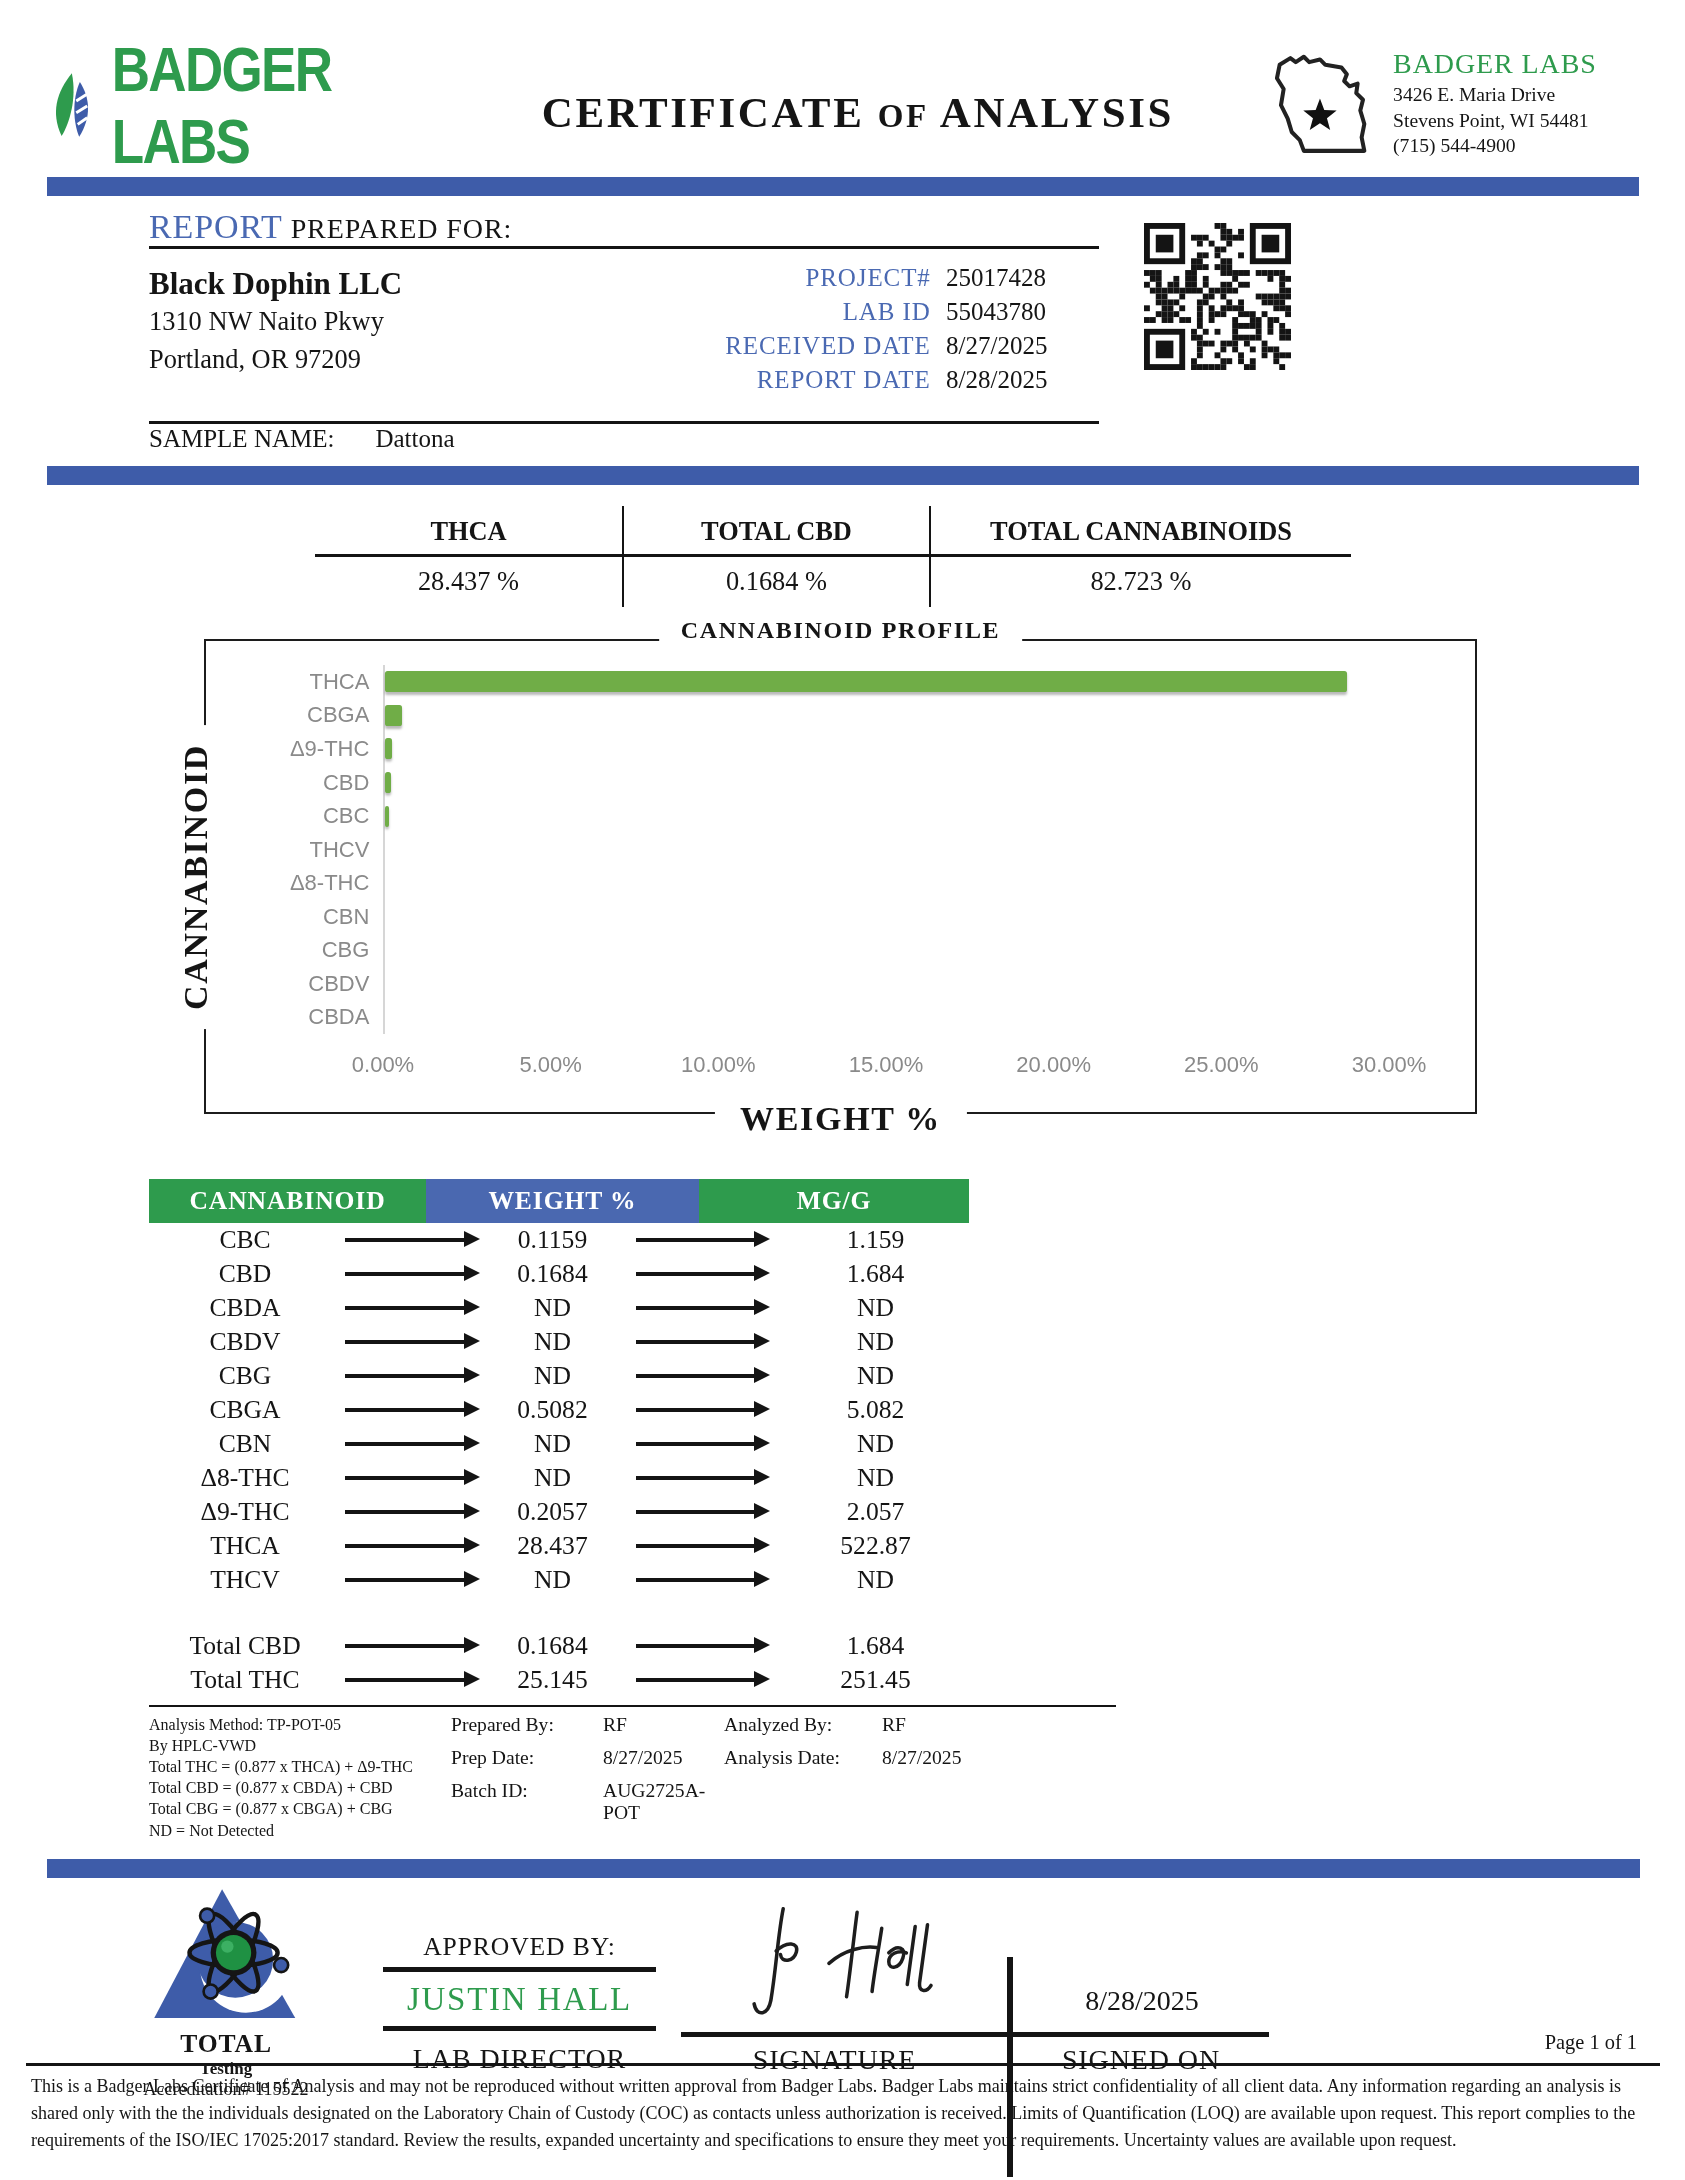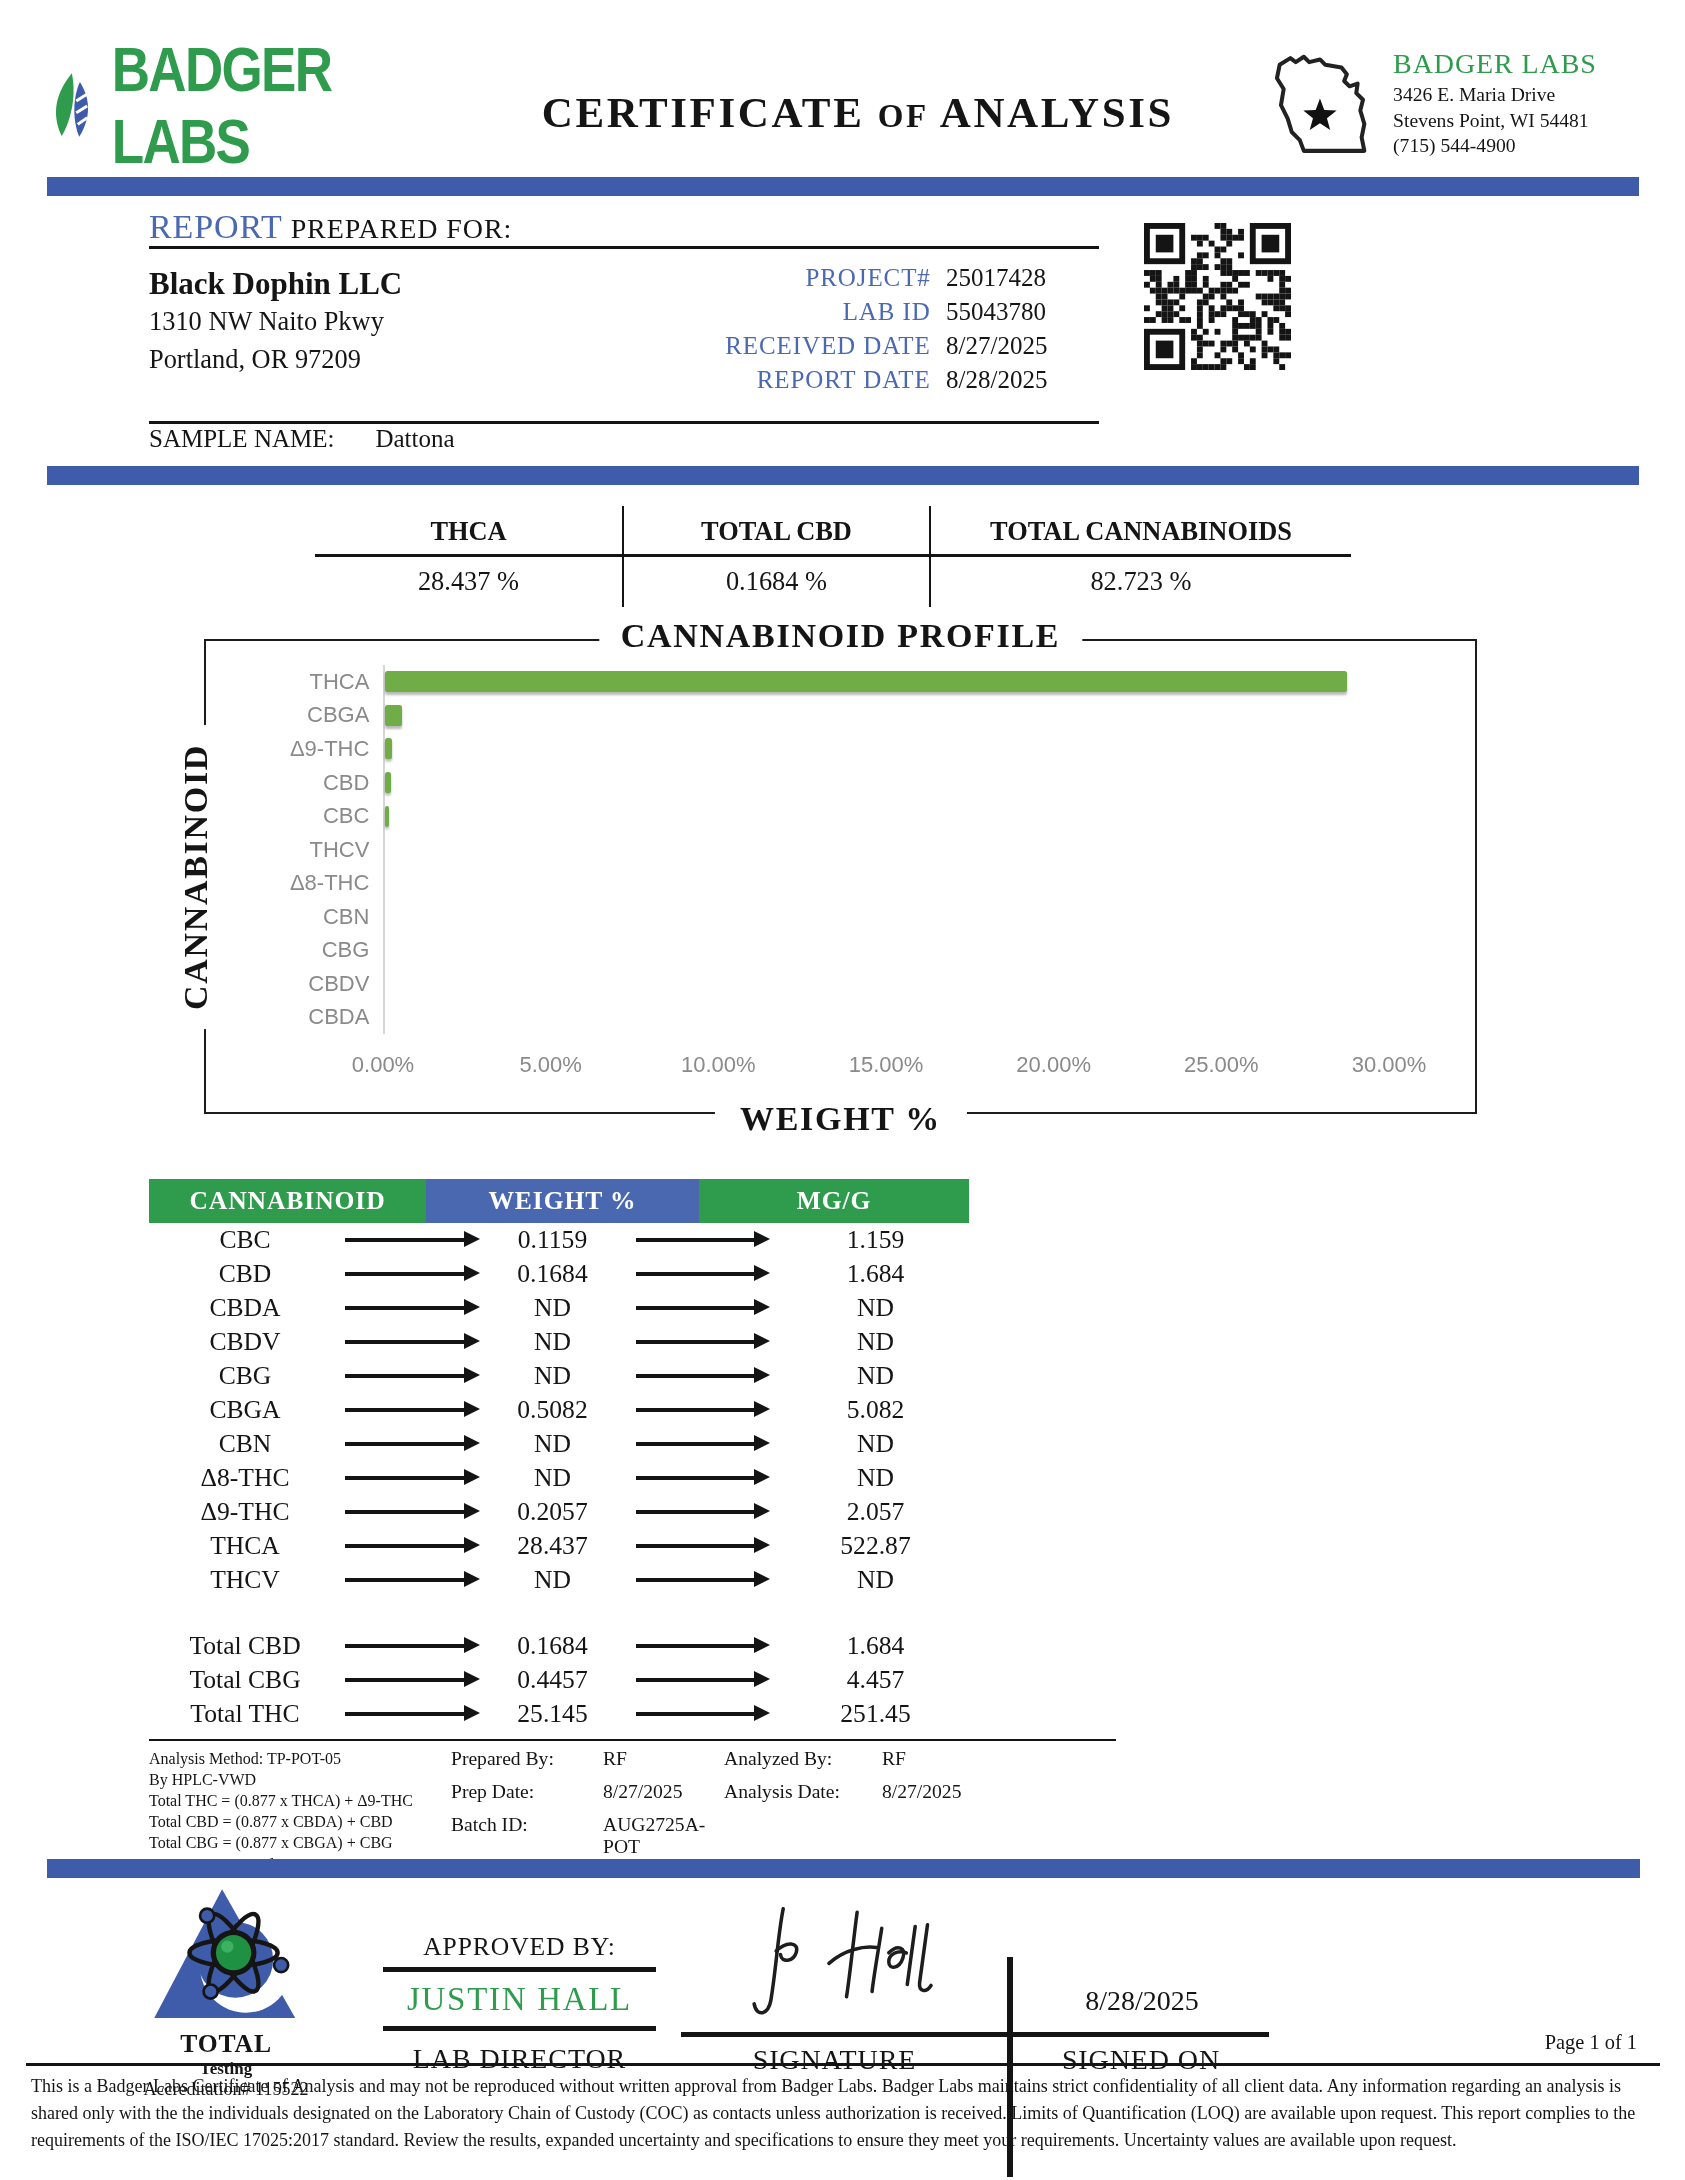--- a/index.html
+++ b/index.html
@@ -38,21 +38,21 @@
 
   
   .summary{margin:20.4px 0 0 315px;width:1035px;display:grid;grid-template-columns:307px 307px 422px;}
   .sum-h{font-weight:bold;font-size:26.4px;text-align:center;padding:10.2px 0 7.7px 0;border-bottom:3.4px solid #141414;}
   .sum-v{font-size:26.4px;text-align:center;padding:8.5px 0 10.2px 0;}
   .c1,.c2{border-left:2.6px solid #141414;}
 
   
   .chart{position:relative;margin:32px 0 0 204px;width:1273px;height:475px;border:2.6px solid #1c1c1c;box-sizing:border-box;background:#fff;}
   .chart-title{position:absolute;top:-24px;left:50%;transform:translateX(-50%);background:#fff;
-               padding:0 22px;font-size:34px;font-weight:bold;letter-spacing:1.7px;white-space:nowrap;}
+               padding:0 22px;font-size:24px;font-weight:bold;letter-spacing:1.7px;white-space:nowrap;}
   .chart-ylab{position:absolute;left:-29px;top:50%;transform:translate(0,-50%) rotate(180deg);
               writing-mode:vertical-rl;background:#fff;padding:19px 0;font-size:34px;font-weight:bold;letter-spacing:1.7px;}
   .chart-xlab{position:absolute;bottom:-25.6px;left:50%;transform:translateX(-50%);background:#fff;
               padding:0 25.6px;font-size:34px;font-weight:bold;letter-spacing:1.7px;white-space:nowrap;}
   .plot{position:absolute;left:20.4px;right:20.4px;top:24px;bottom:78px;display:flex;flex-direction:column;}
   .crow{flex:1;display:flex;align-items:center;}
   .clabel{width:143px;text-align:right;padding-right:13.6px;font-family:"Liberation Sans",sans-serif;
           font-size:22px;color:#8a8a8a;}
   .ctrack{position:relative;align-self:stretch;flex:1;margin-right:55px;border-left:2.6px solid #d6d6d6;
           display:flex;align-items:center;}
@@ -601,31 +601,20 @@
         <div class="ct-acell">
           <div class="arrow"></div>
         </div>
         <div class="ct-val">0.1684</div>
         <div class="ct-acell">
           <div class="arrow"></div>
         </div>
         <div class="ct-val">1.684</div>
       </div>
       <div class="ct-row">
-        <div class="ct-name">Total CBG</div>
-        <div class="ct-acell">
-          <div class="arrow"></div>
-        </div>
-        <div class="ct-val">0.4457</div>
-        <div class="ct-acell">
-          <div class="arrow"></div>
-        </div>
-        <div class="ct-val">4.457</div>
-      </div>
-      <div class="ct-row">
         <div class="ct-name">Total THC</div>
         <div class="ct-acell">
           <div class="arrow"></div>
         </div>
         <div class="ct-val">25.145</div>
         <div class="ct-acell">
           <div class="arrow"></div>
         </div>
         <div class="ct-val">251.45</div>
       </div>

